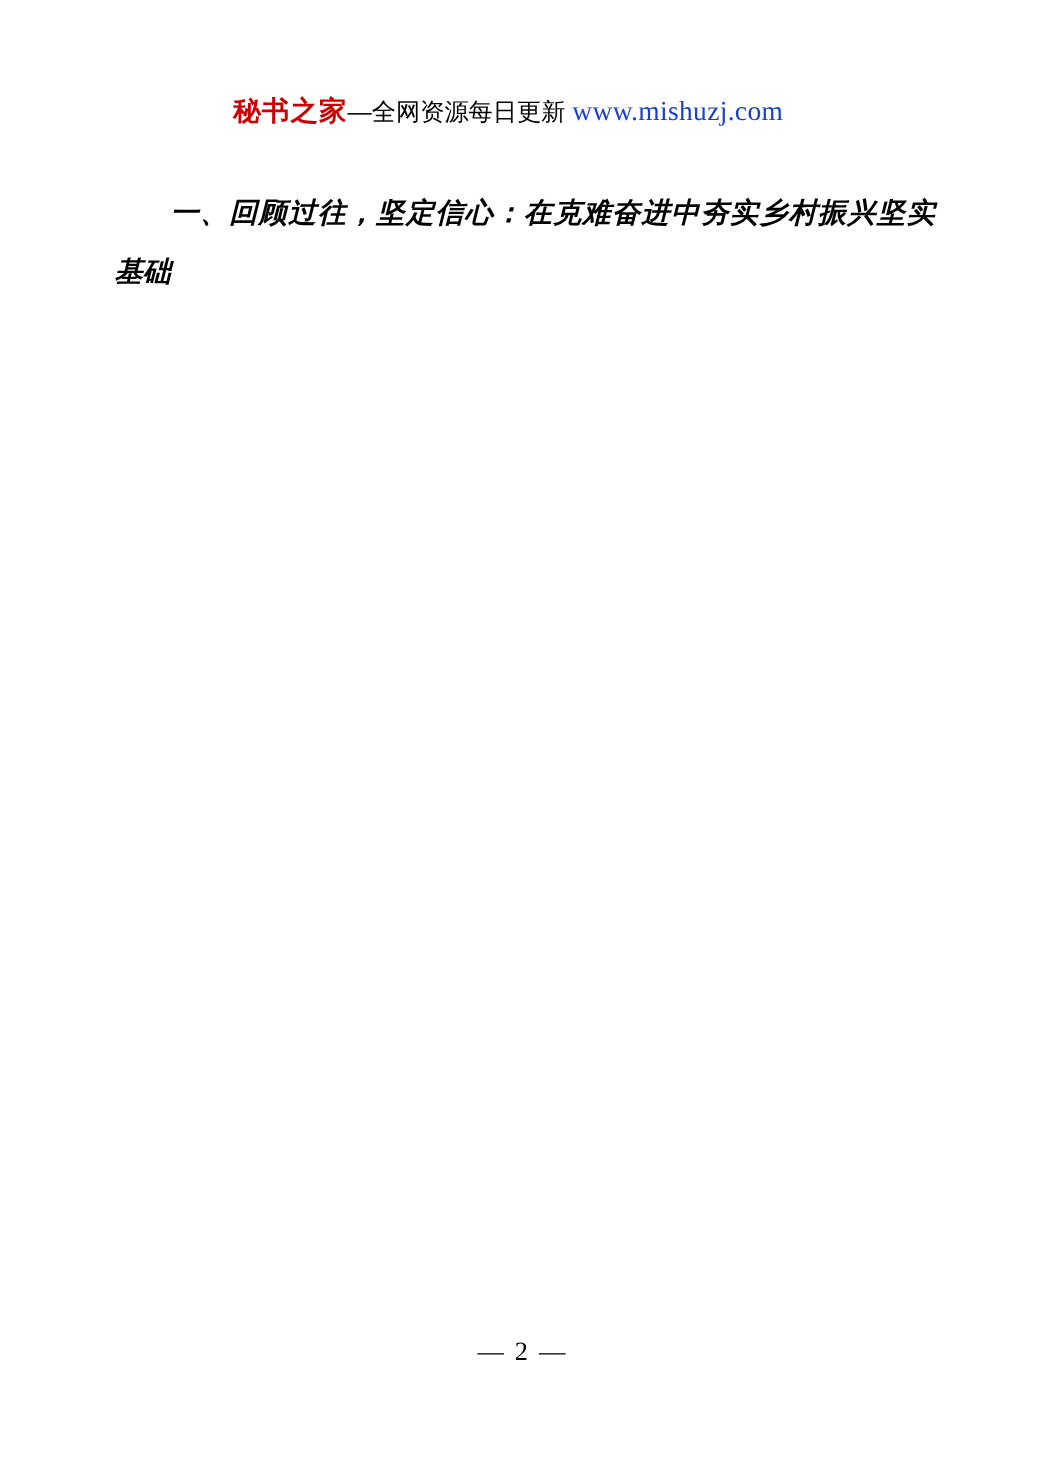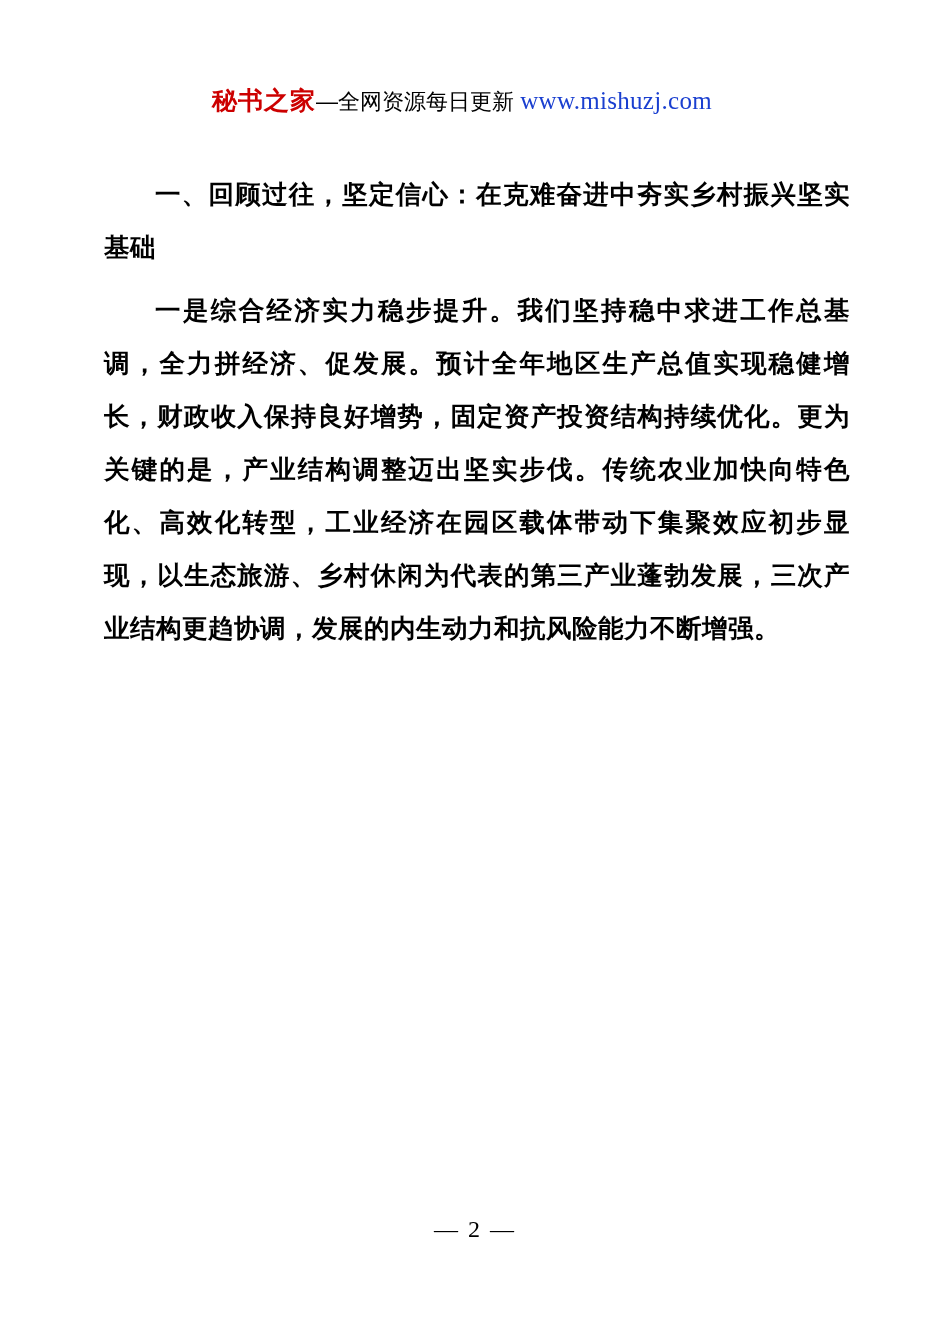--- a/index.html
+++ b/index.html
@@ -61,20 +61,21 @@
     text-justify: inter-ideograph;
     text-indent: 2em;
     font-family: "Liberation Serif", "DejaVu Serif", serif;
     letter-spacing: 0.2px;
   }
   p.heading {
     font-weight: bold;
     font-family: "DejaVu Sans", "Liberation Sans", sans-serif;
     font-size: 25.5px;
     letter-spacing: 0.5px;
+    font-style: italic;
   }
   p.body-bold {
     font-weight: bold;
     font-family: "DejaVu Sans", "Liberation Sans", sans-serif;
     font-size: 25.5px;
     letter-spacing: 0.5px;
   }
   p.plain {
     font-family: "Liberation Serif", "DejaVu Serif", serif;
     font-weight: normal;
@@ -95,18 +96,17 @@
 <body>
 
 <div class="page">
 
   <div class="header">
     <span class="brand">秘书之家</span><span class="brand-tail">—全网资源每日更新</span> <span class="brand-url">www.mishuzj.com</span>
   </div>
 
   <div class="content">
     <p class="para heading">一、回顾过往，坚定信心：在克难奋进中夯实乡村振兴坚实基础</p>
-    <p class="para body-bold">一是综合经济实力稳步提升。我们坚持稳中求进工作总基调，全力拼经济、促发展。预计全年地区生产总值实现稳健增长，财政收入保持良好增势，固定资产投资结构持续优化。更为关键的是，产业结构调整迈出坚实步伐。传统农业加快向特色化、高效化转型，工业经济在园区载体带动下集聚效应初步显现，以生态旅游、乡村休闲为代表的第三产业蓬勃发展，三次产业结构更趋协调，发展的内生动力和抗风险能力不断增强。</p>
   </div>
 
   <div class="footer">— 2 —</div>
 
 </div>
 
 </body></html>

